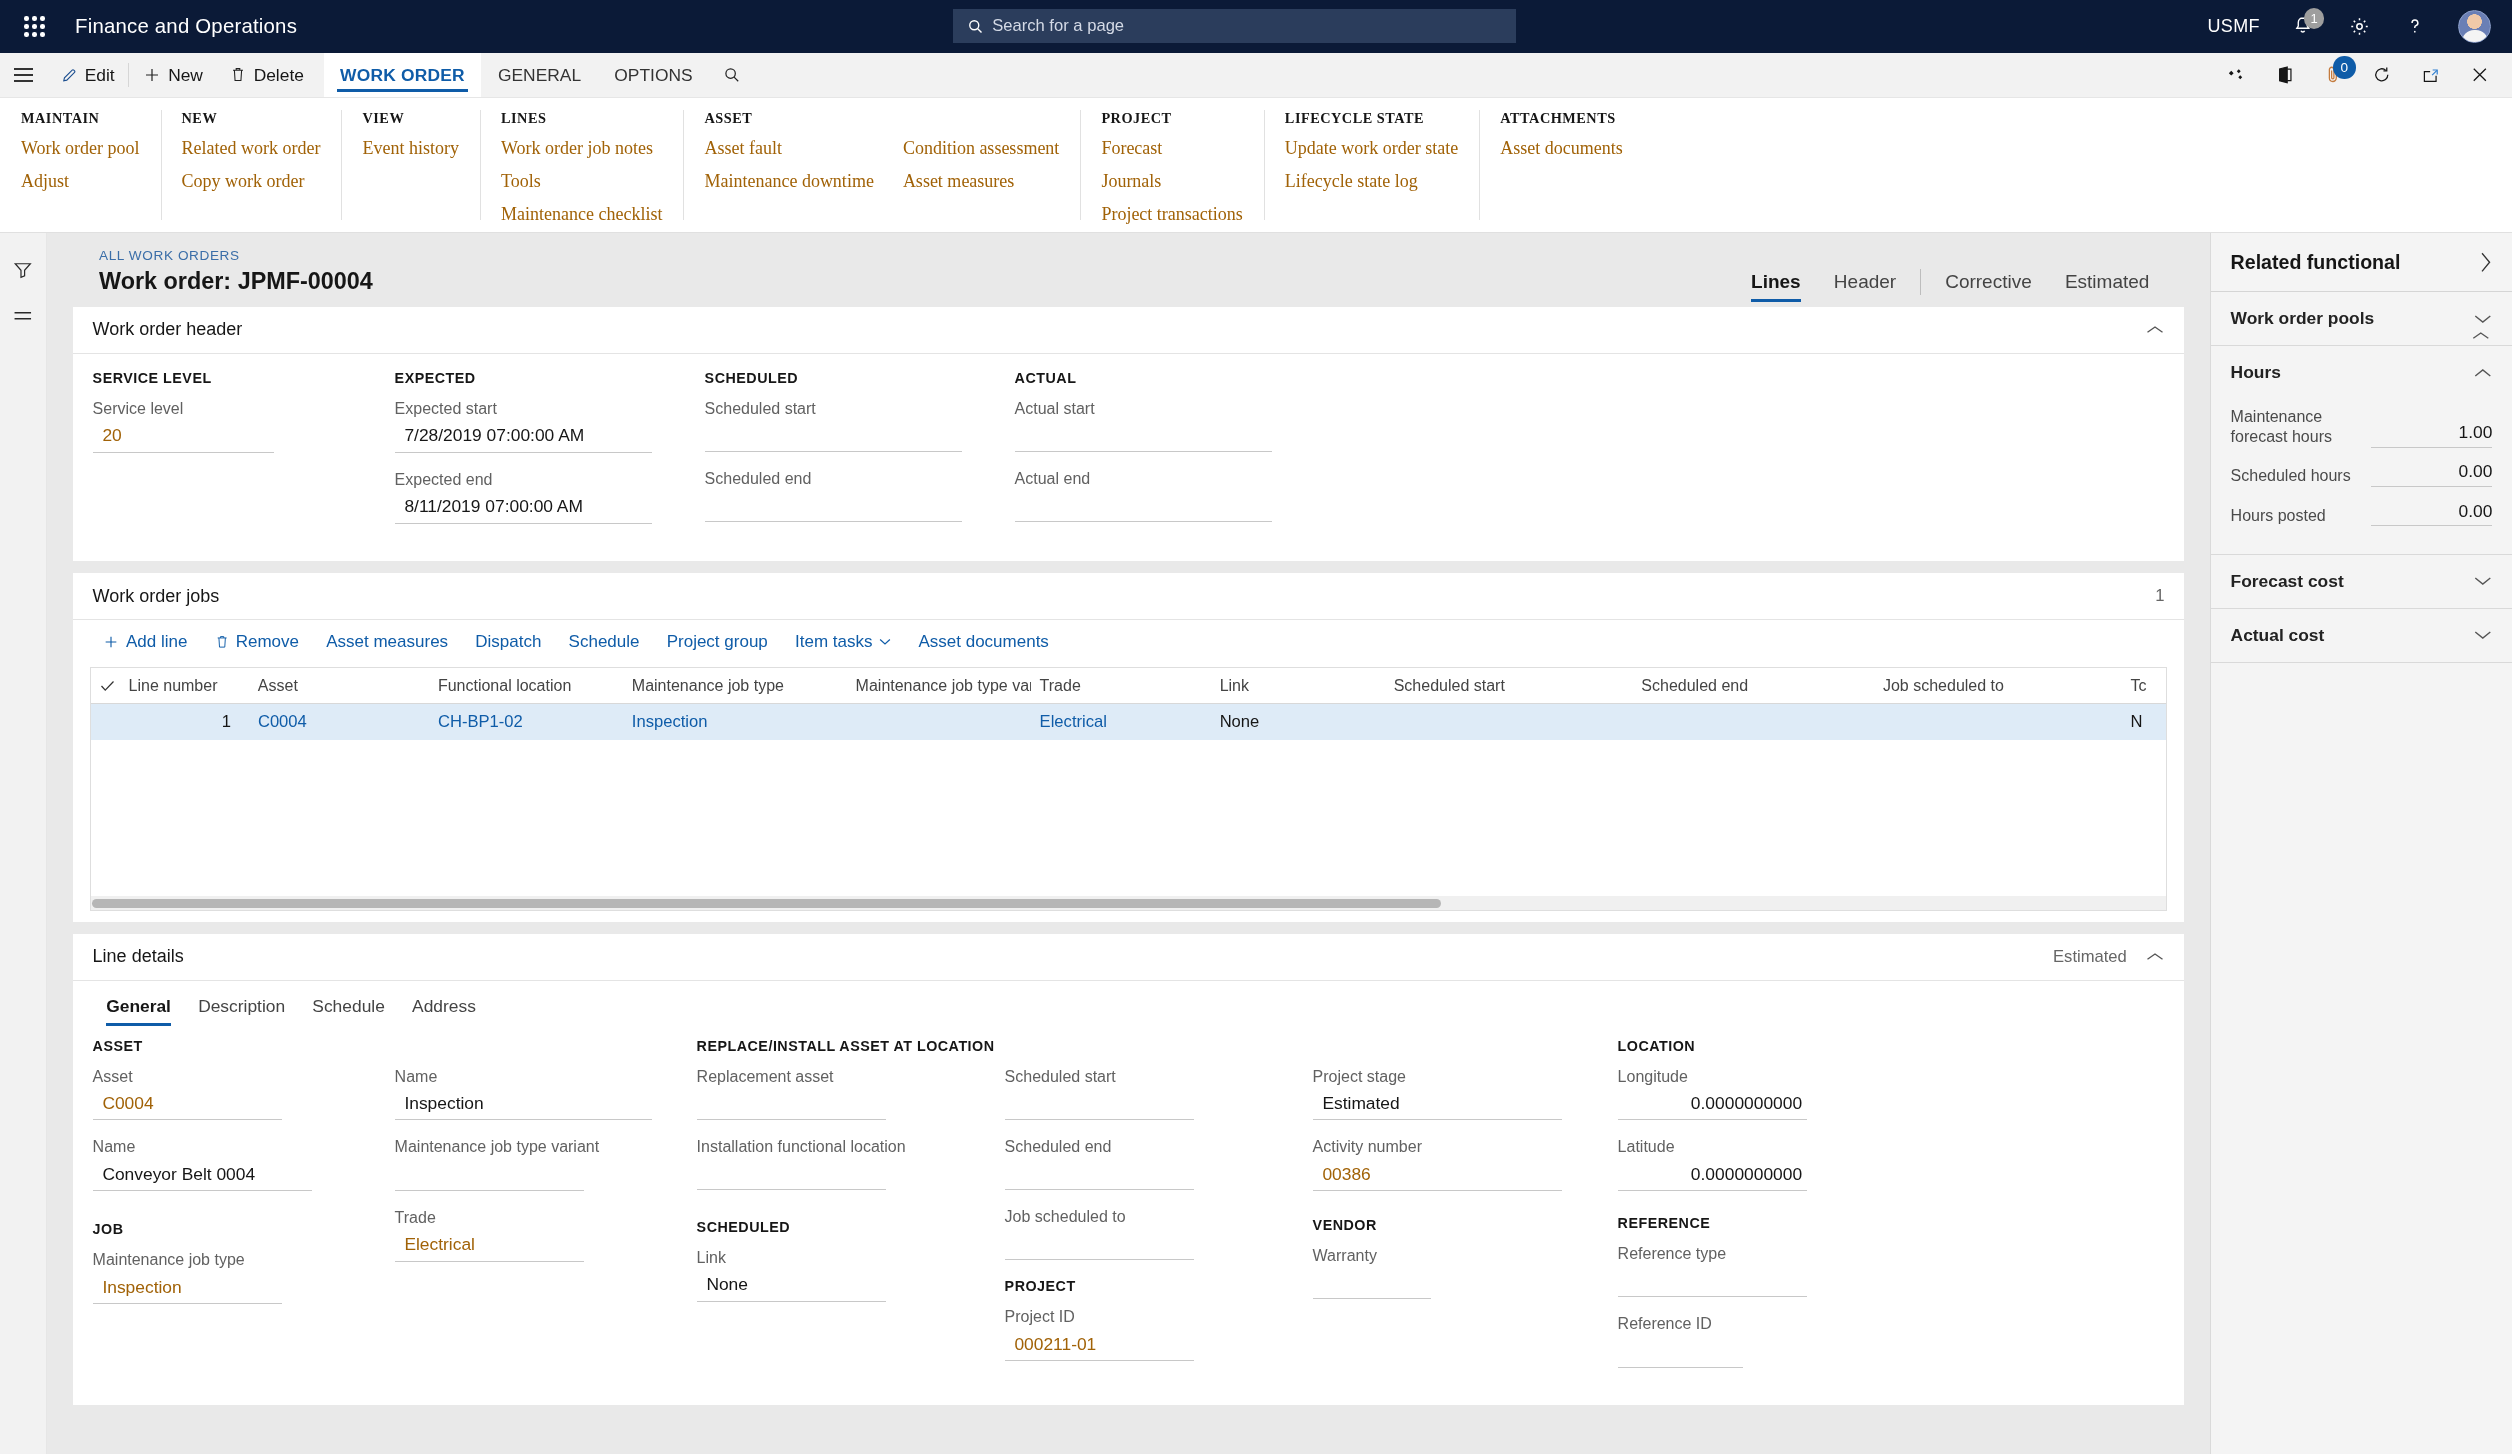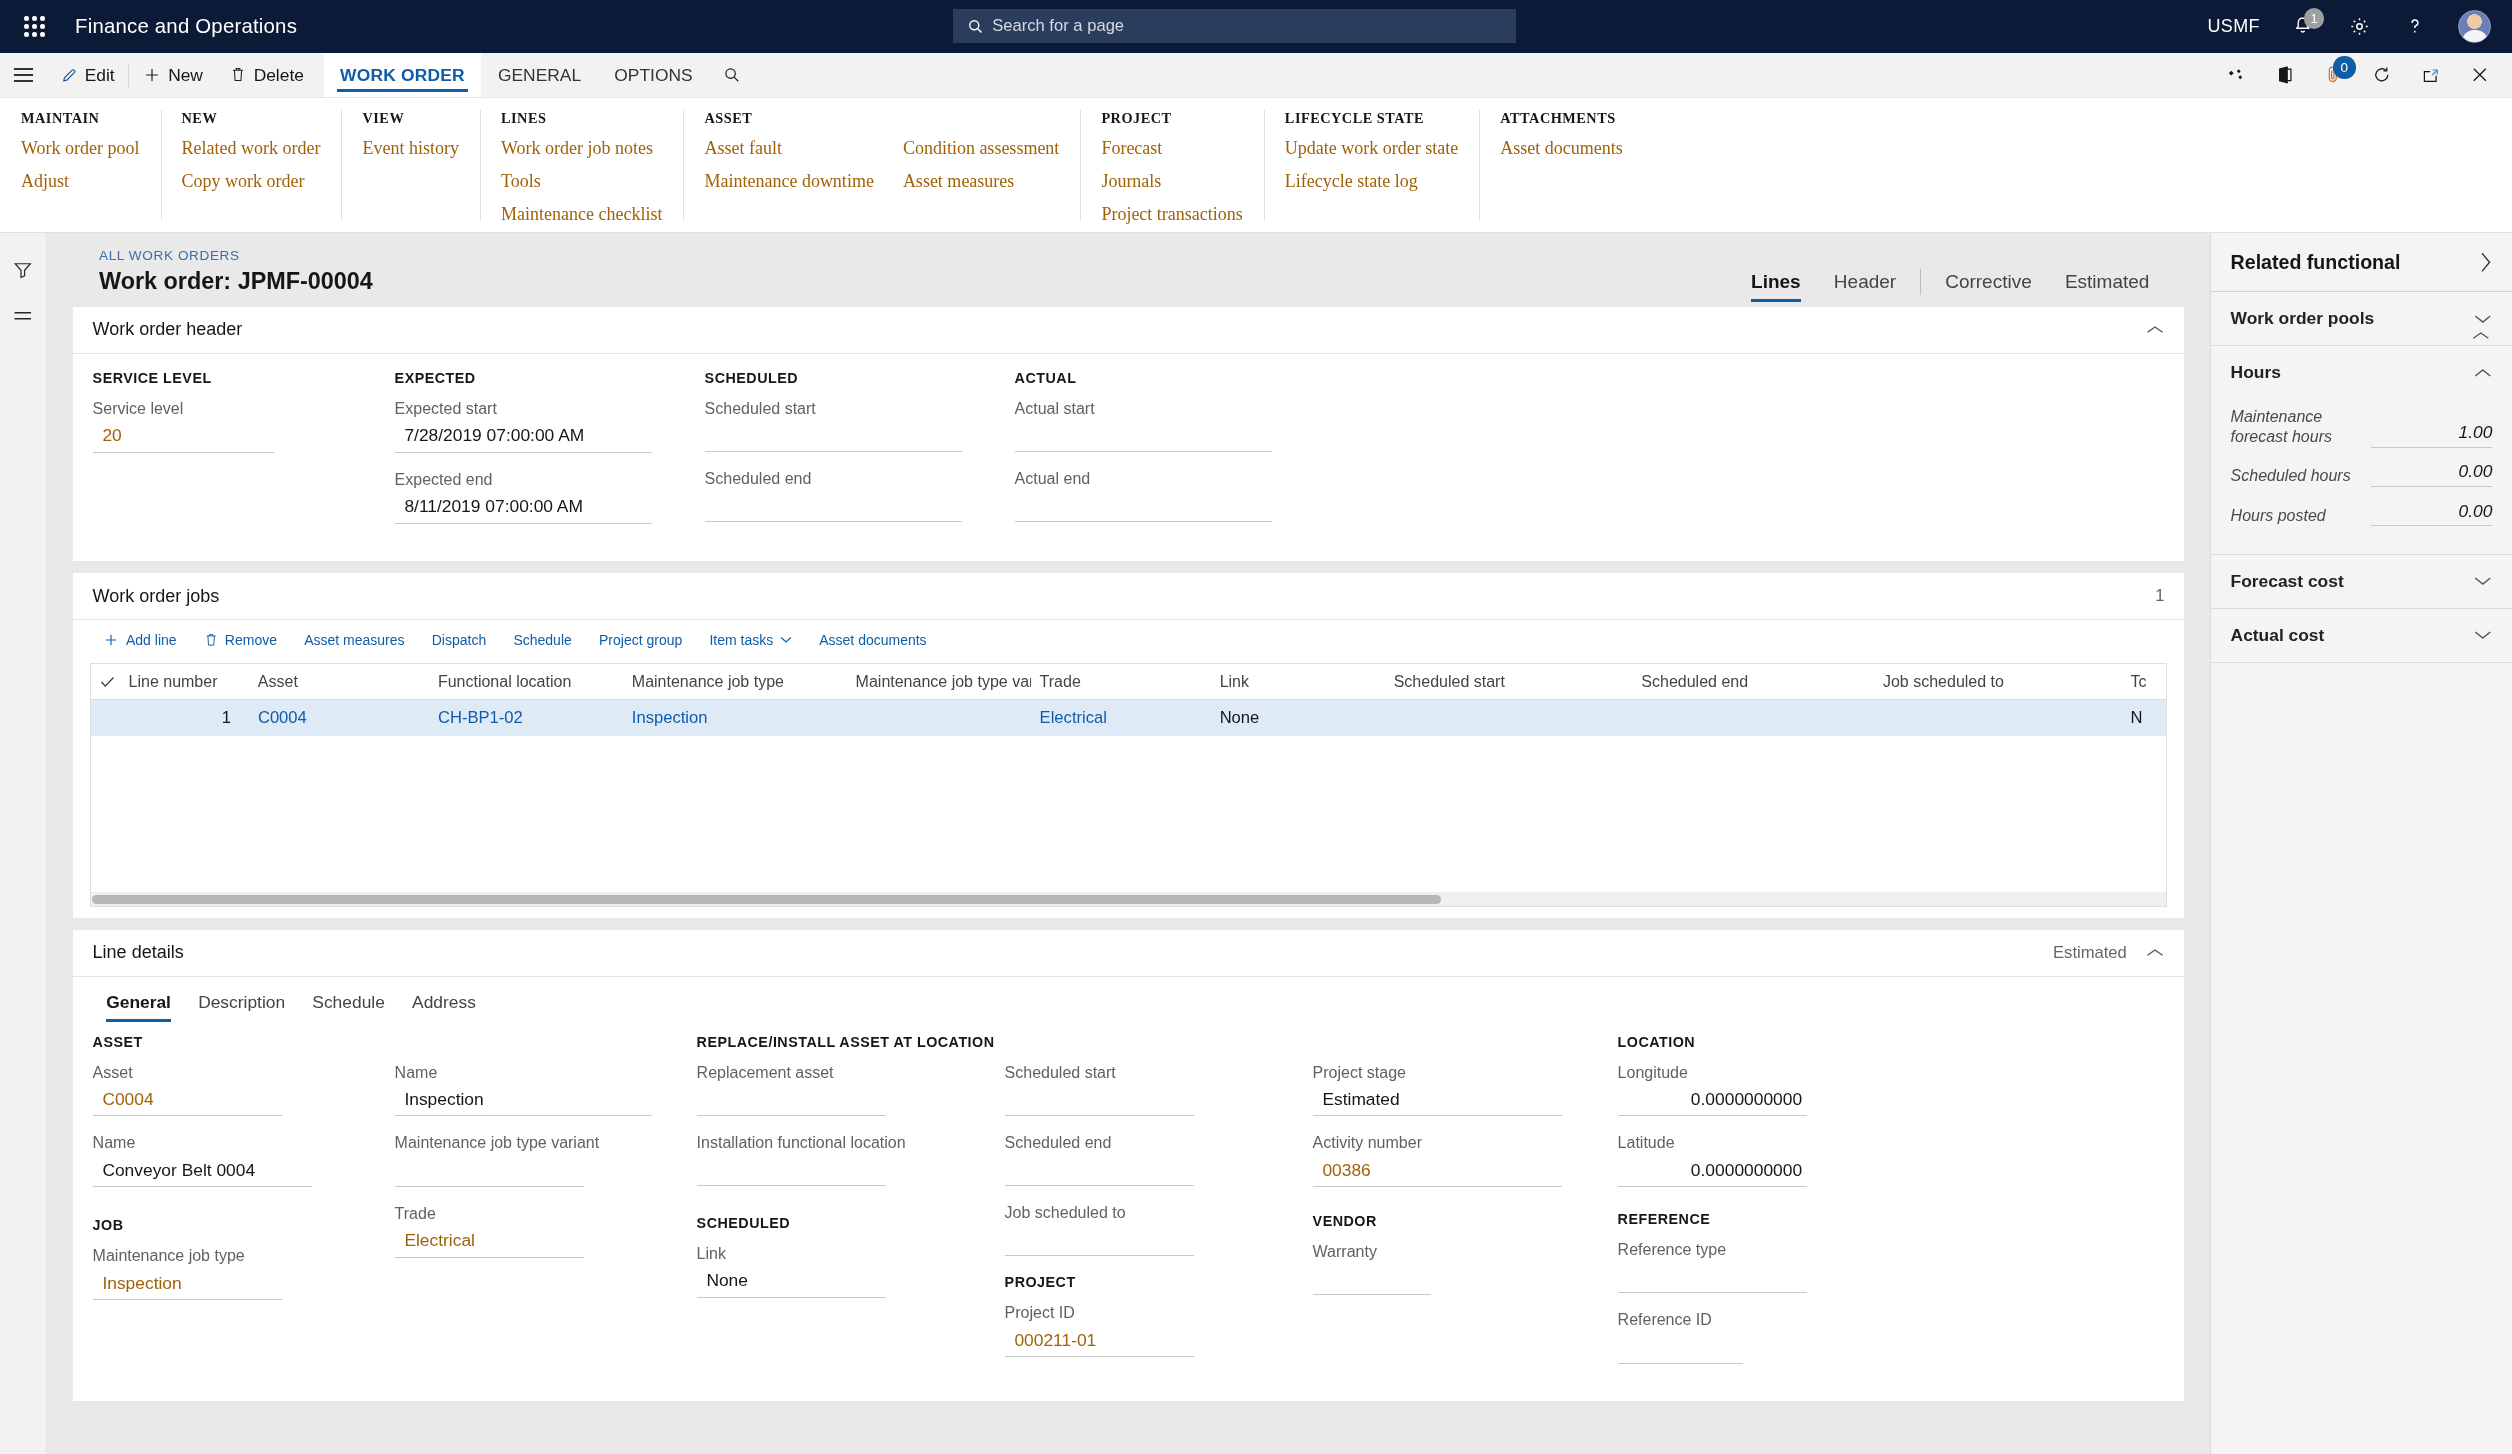--- a/index.html
+++ b/index.html
@@ -125,21 +125,21 @@
   .flabel { font-size: 16px; color: #616161; margin-bottom: 5.3px; }
   .fval {
     font-size: 17.4px; color: #161616; border-bottom: 0.8px solid #c8c8c8;
     min-height: 29px; padding: 2.3px 0 5.3px 9.8px; cursor: text;
   }
   .fval.link { color: #a16207; }
   .fval.num { text-align: right; padding-right: 4.5px; }
 
   
   .gridtools { display: flex; align-items: center; gap: 0; padding: 7.5px 16.6px; }
-  .gtool { display: flex; align-items: center; gap: 6.8px; font-size: 14px; color: #0f5ca8;
+  .gtool { display: flex; align-items: center; gap: 6.8px; font-size: 17px; color: #0f5ca8;
            padding: 4.5px 13.6px; cursor: pointer; white-space: nowrap; }
   .gtable { margin: 3px 16.6px 0 16.6px; border: 0.8px solid #dedede; border-bottom: none; }
   .ghead { display: flex; height: 36px; align-items: center; border-bottom: 0.8px solid #d8d8d8; font-size: 16px; color: #444; }
   .gcell { padding: 0 9px; overflow: hidden; white-space: nowrap; }
   .grow { display: flex; height: 36px; align-items: center; background: #deebf7; font-size: 16.6px; }
   .grow .link { color: #0f5ca8; }
   .gbody { height: 192px; background: #fff; }
   .gscroll { height: 15px; background: #f0f0f0; margin: 0 16.6px; position: relative; border: 0.8px solid #dedede; border-top: none; }
   .gscroll i { position: absolute; left: 1.5px; top: 3px; height: 8.3px; width: 65%; background: #b6b6b6; border-radius: 4.5px; }
 
@@ -150,21 +150,21 @@
   .ldtab.active::after { content:''; position:absolute; left:13.6px; right:13.6px; bottom:0; height:3px; background:#0f5ca8; }
 
   
   .rightpanel { width: 302px; background: #f4f4f4; border-left: 0.8px solid #dadada; }
   .rp-head { display: flex; align-items: center; height: 59px; padding: 0 19.6px; border-bottom: 0.8px solid #d5d5d5; cursor: pointer; }
   .rp-title { font-size: 19.6px; font-weight: bold; color: #161616; }
   .rp-sec { border-bottom: 0.8px solid #d9d9d9; }
   .rp-sechead { display: flex; align-items: center; height: 53px; padding: 0 19.6px; cursor: pointer; }
   .rp-secname { font-size: 17.4px; font-weight: bold; color: #222; }
   .rp-body { padding: 7.5px 19.6px 13.6px 19.6px; }
-  .rp-row { display: flex; align-items: flex-end; margin-bottom: 13.6px; gap: 15px; font-style: italic; }
+  .rp-row { display: flex; align-items: flex-end; margin-bottom: 13.6px; gap: 15px; }
   .rp-lab { font-size: 16px; color: #4a4a4a; flex: 1; line-height: 1.28; }
   .rp-valwrap { width: 121px; border-bottom: 0.8px solid #c8c8c8; text-align: right; padding-bottom: 3.8px; }
   .rp-val { font-size: 17.4px; color: #161616; }
   svg { display: block; }
 </style>
 </head>
 <body>
 
 <div class="topnav">
   <div class="waffle">

